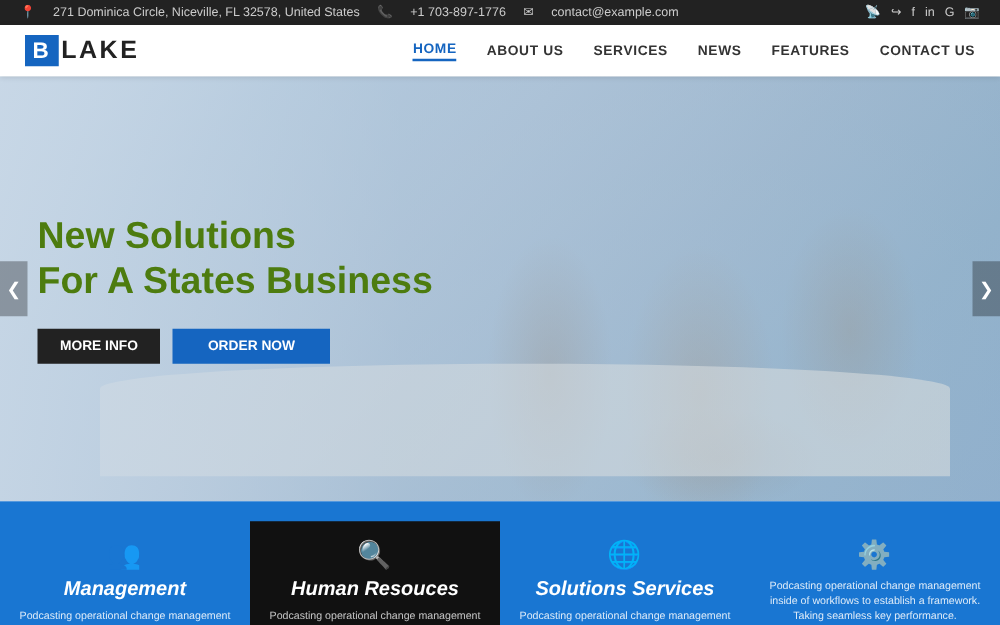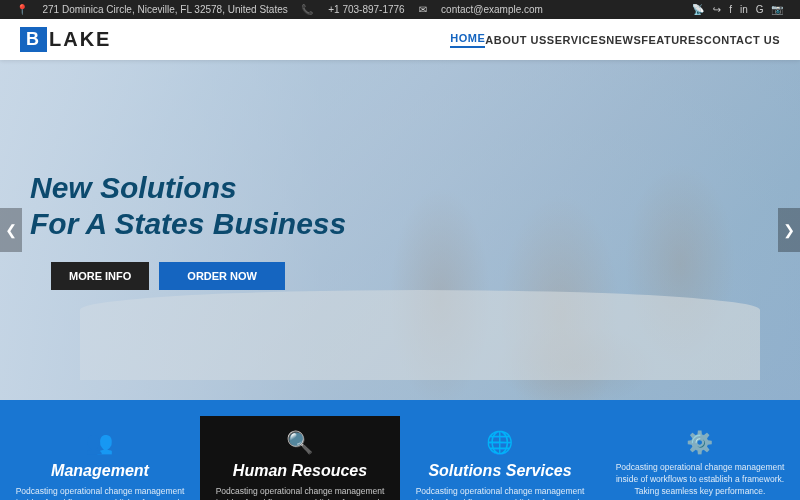--- a/index.html
+++ b/index.html
@@ -39,21 +39,21 @@
       letter-spacing: 2px;
     }
     .logo-box {
       background: #1565c0;
       color: #fff;
       font-size: 18px;
       font-weight: bold;
       padding: 2px 6px;
       margin-right: 2px;
     }
-    .nav { display: flex; align-items: center; }
+    .nav { display: flex; gap: 24px; align-items: center; }
     .nav-item {
       font-size: 11px;
       font-weight: 600;
       color: #333;
       text-transform: uppercase;
       letter-spacing: 0.5px;
       cursor: pointer;
       text-decoration: none;
     }
     .nav-item.active { color: #1565c0; border-bottom: 2px solid #1565c0; padding-bottom: 2px; }
@@ -126,36 +126,34 @@
     .hero-content {
       position: absolute;
       top: 50%;
       left: 30px;
       transform: translateY(-50%);
       z-index: 6;
     }
     .hero-title {
       font-size: 30px;
       font-weight: 900;
-      color: #0c4a6e;
+      color: #4d7c0f;
       line-height: 1.2;
       margin-bottom: 20px;
-      font-style: italic;
     }
     .hero-buttons { display: flex; gap: 10px; }
     .btn-more-info {
       background: #222;
       color: #fff;
       border: none;
       padding: 8px 18px;
       font-size: 11px;
       font-weight: 600;
       cursor: pointer;
       text-transform: uppercase;
-      margin-left: 21px;
     }
     .btn-order-now {
       background: #1565c0;
       color: #fff;
       border: none;
       padding: 8px 28px;
       font-size: 11px;
       font-weight: 600;
       cursor: pointer;
       text-transform: uppercase;

